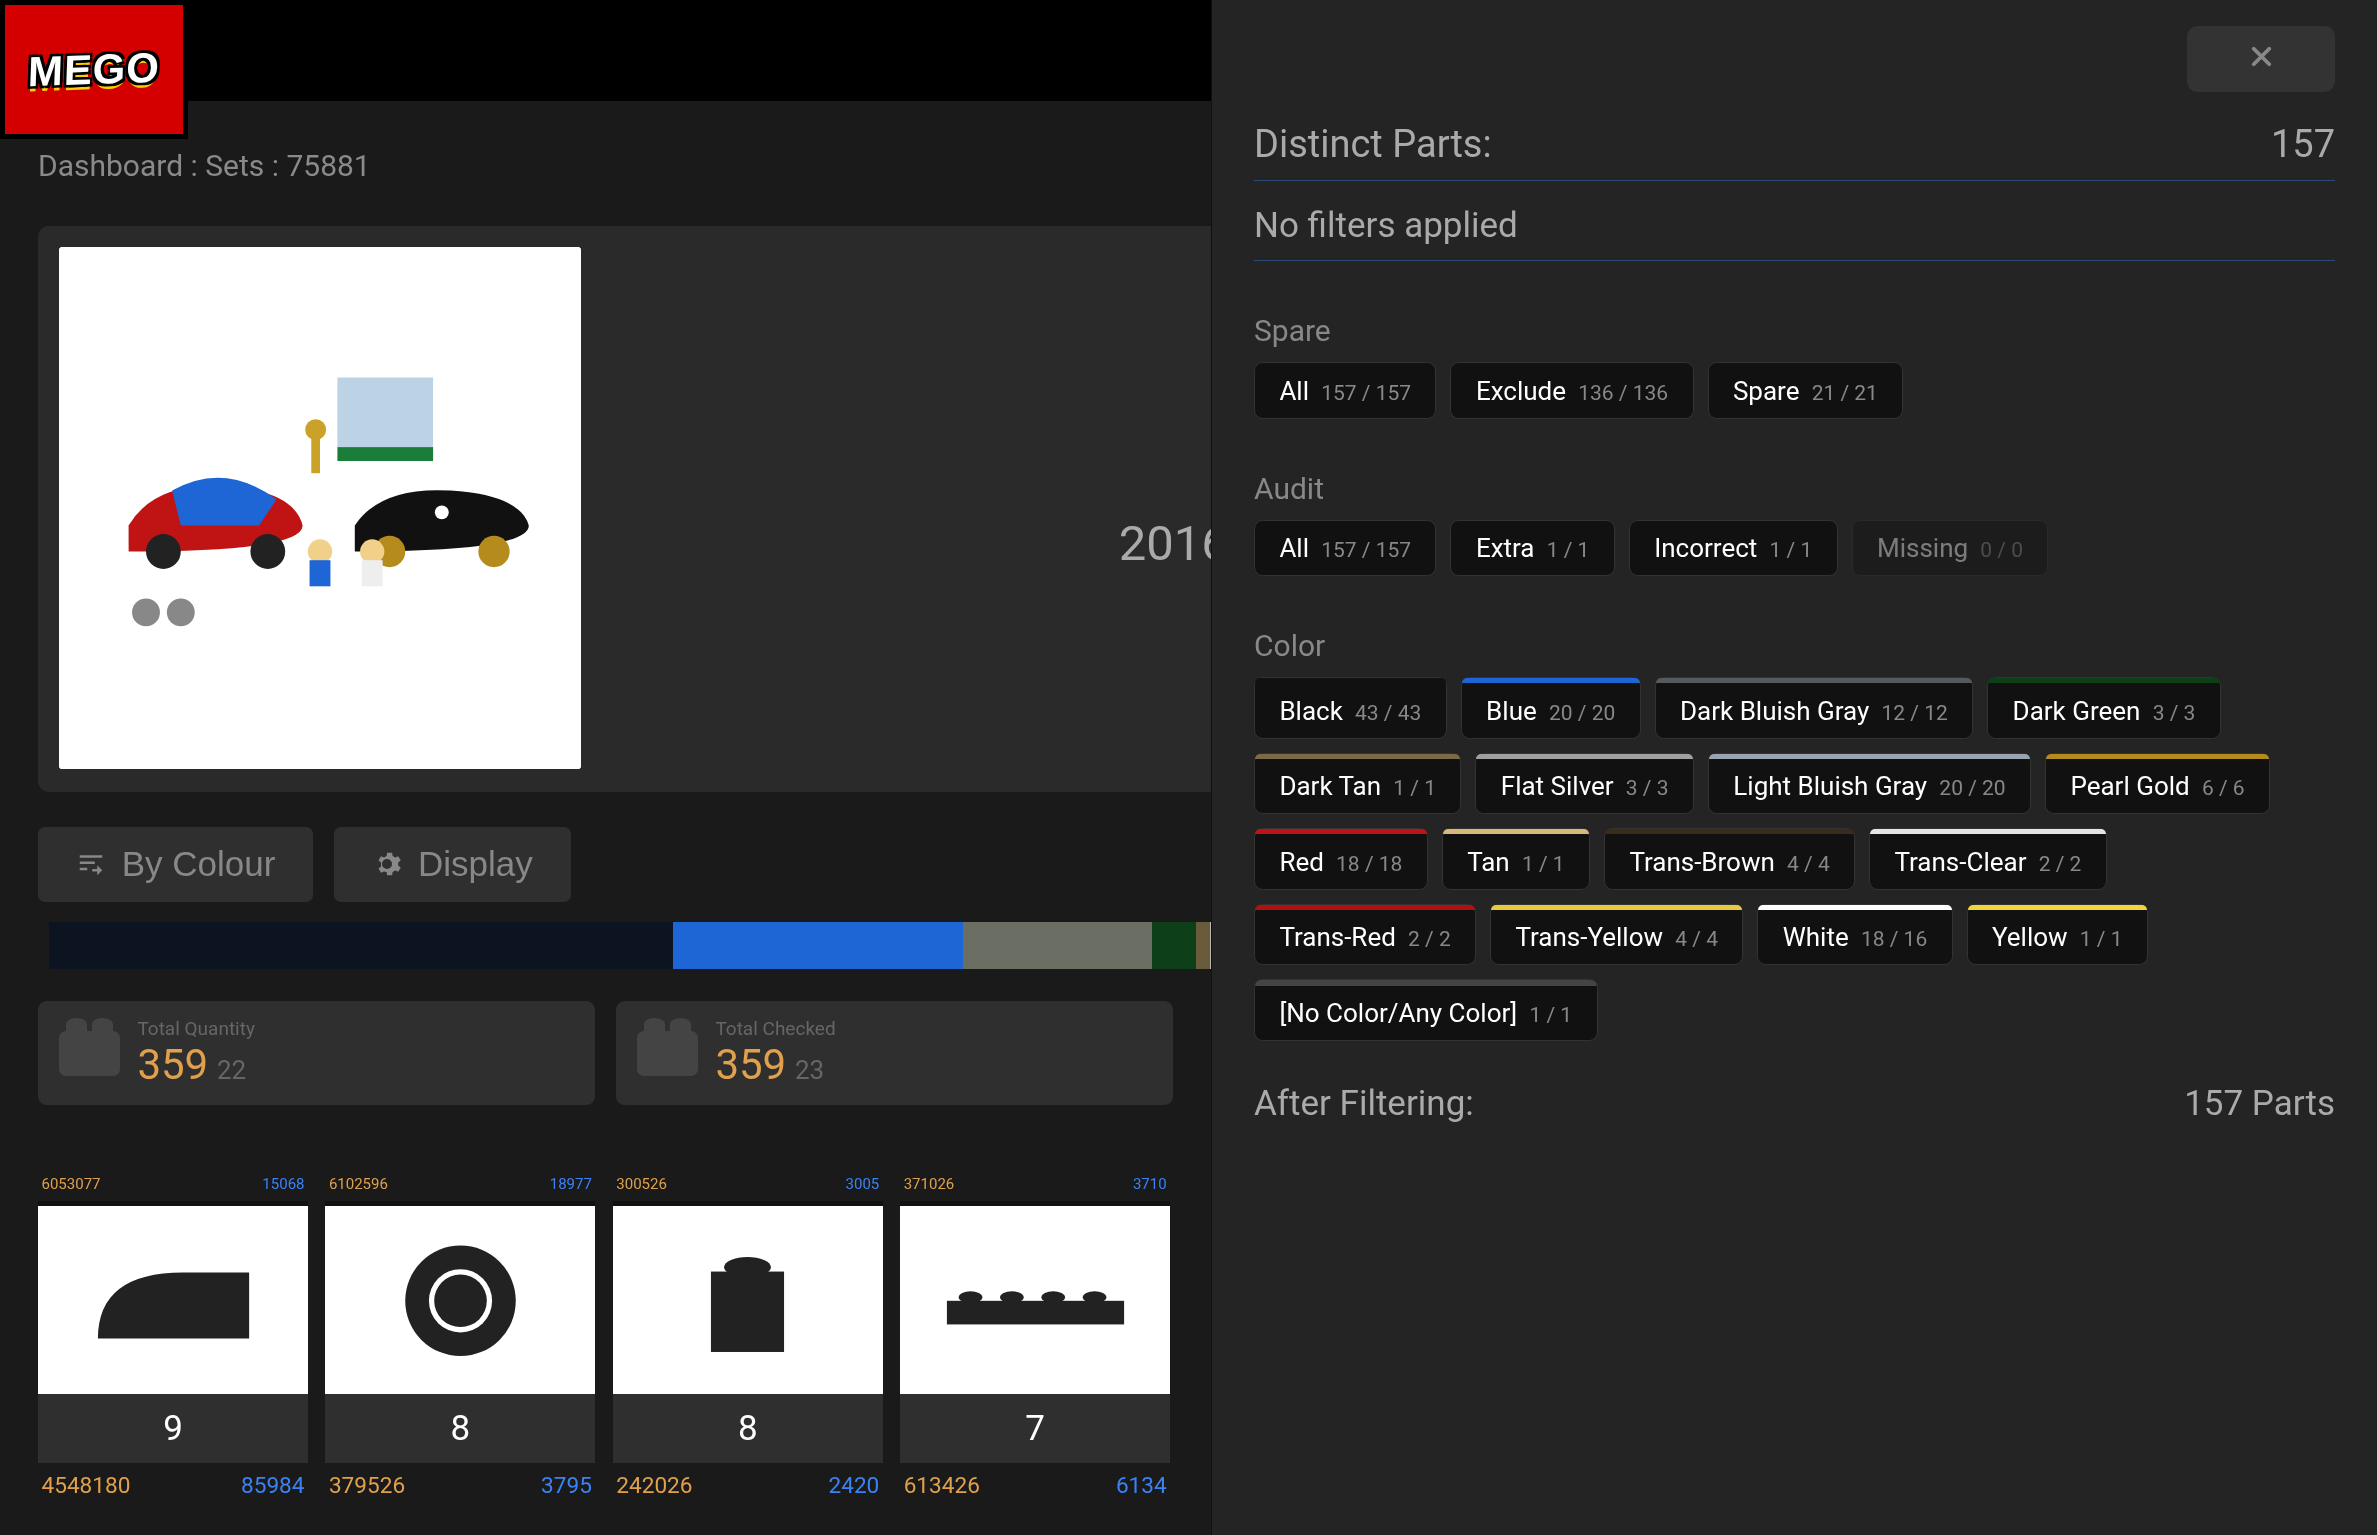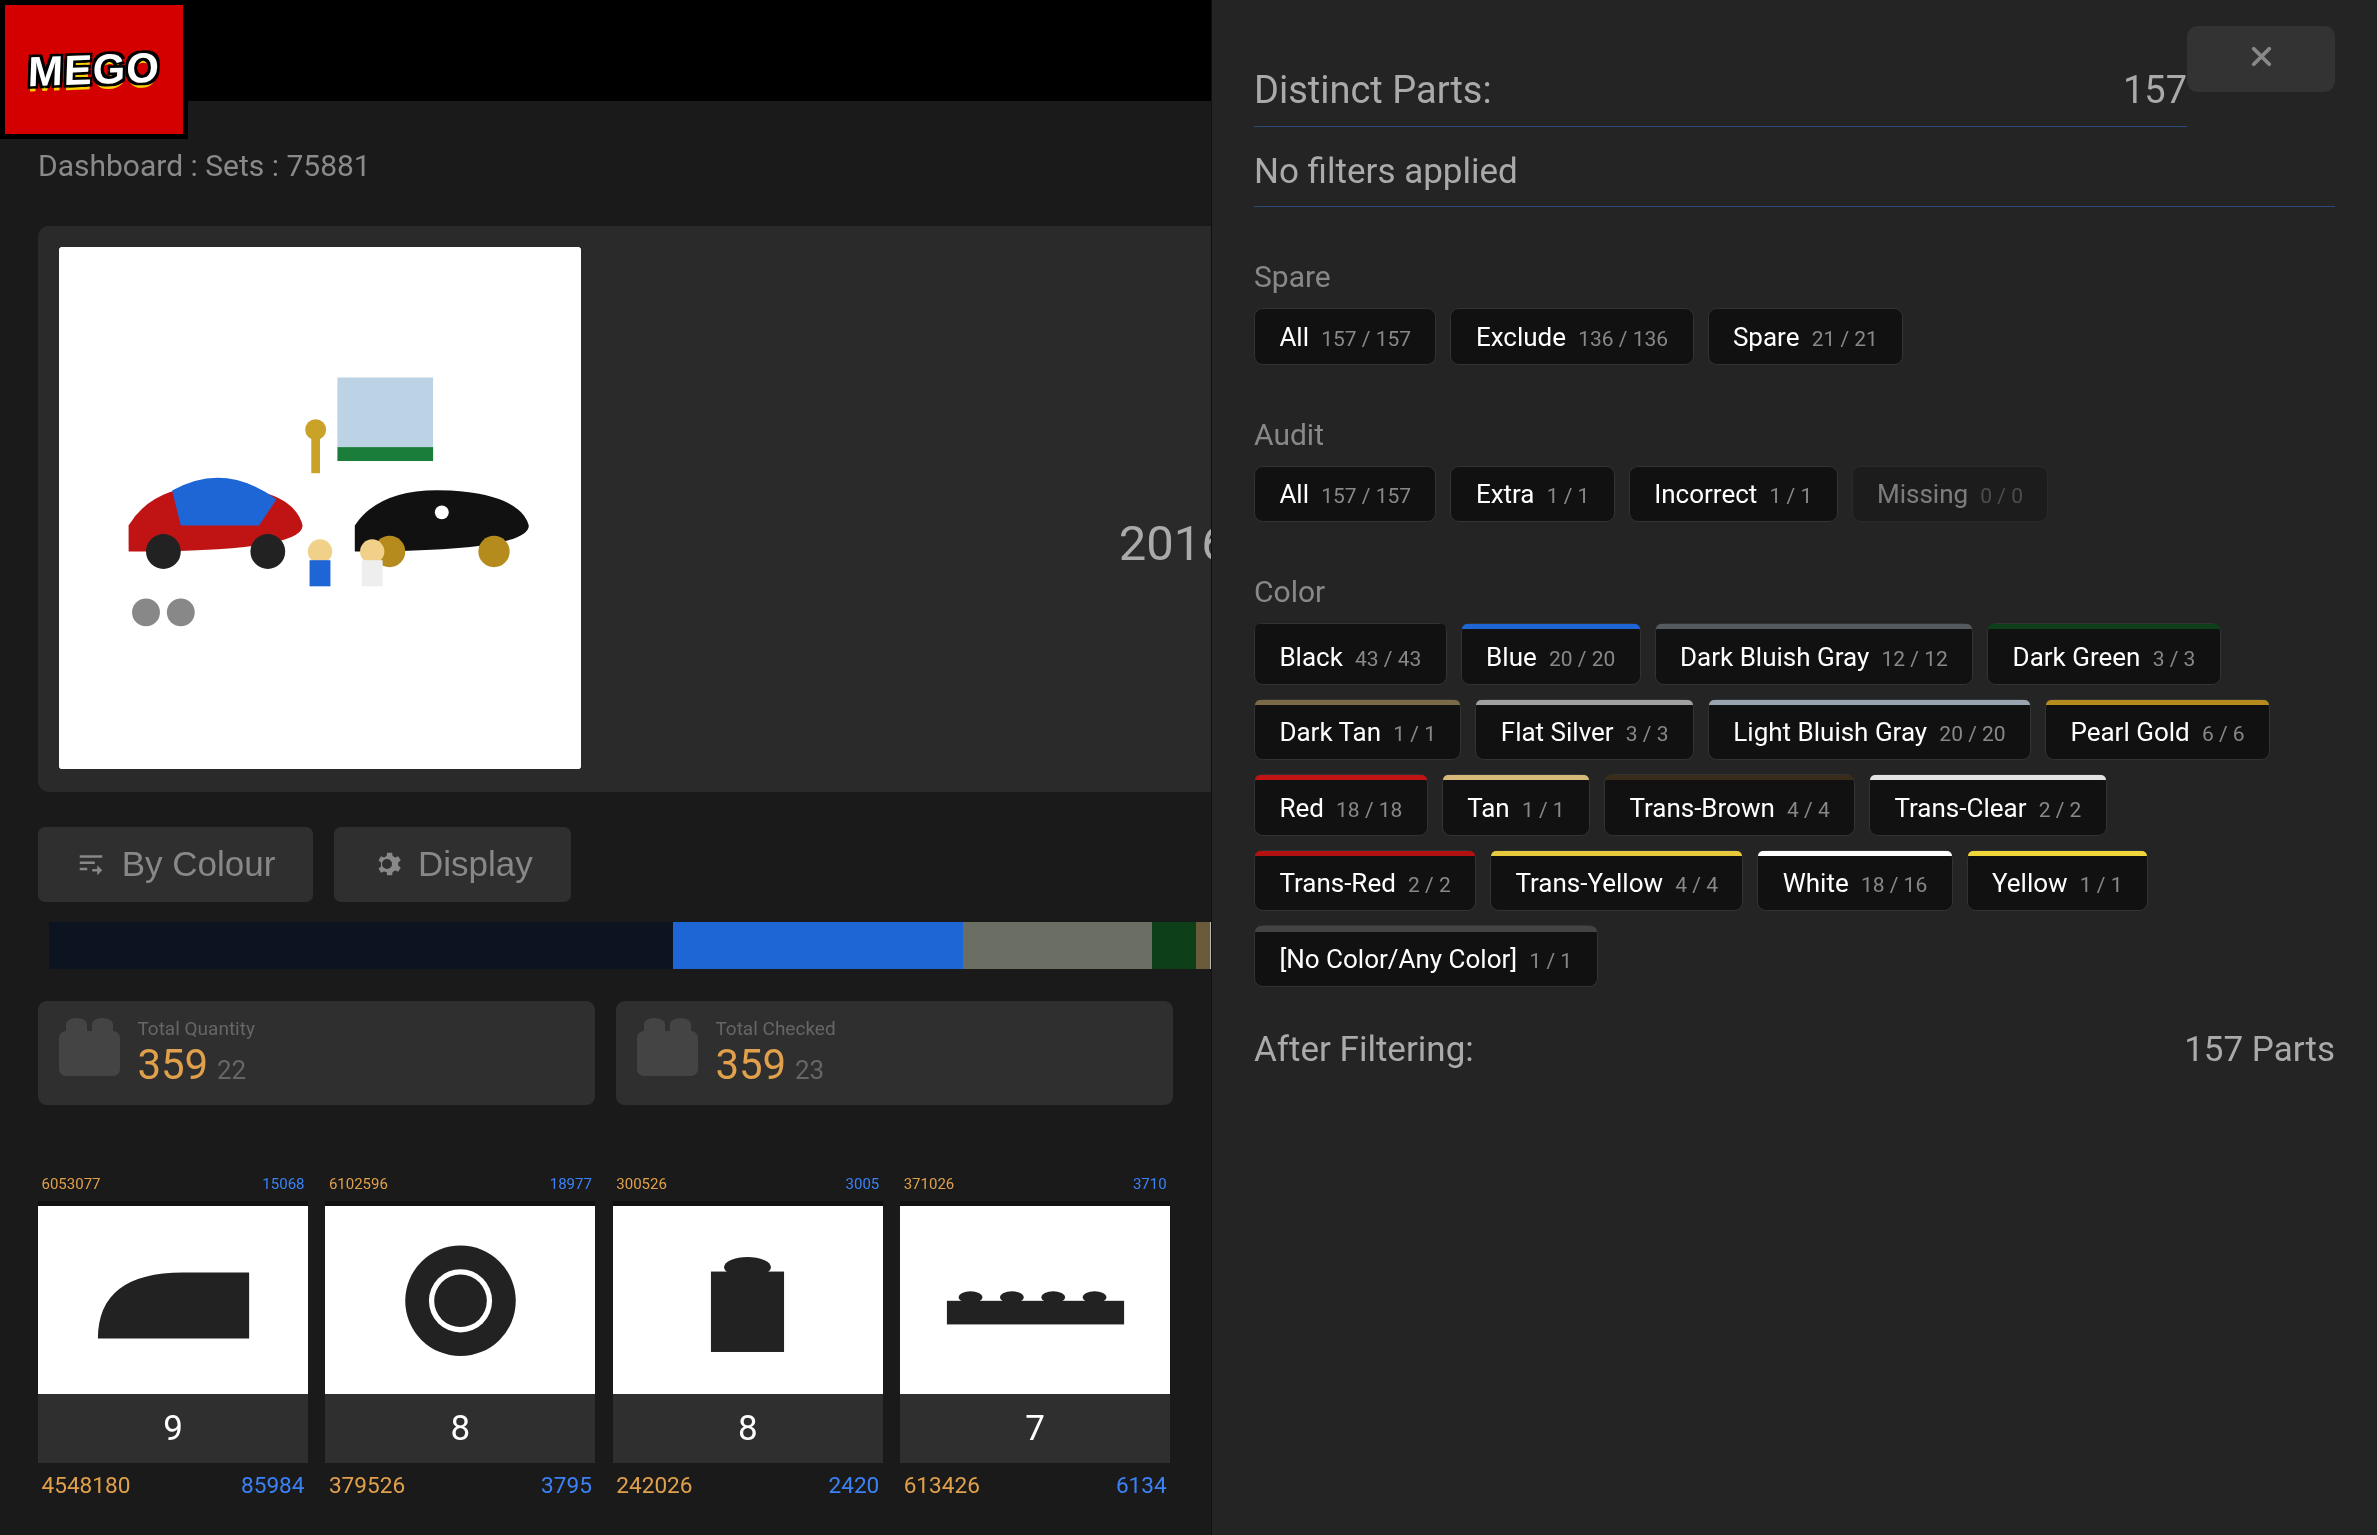--- a/index.html
+++ b/index.html
@@ -226,21 +226,21 @@
     background: #333;
     border: none;
     color: #888;
     font-size: 38px;
     width: 148px;
     height: 66px;
     border-radius: 10.4px;
     cursor: pointer;
   }
   .panel-row1 {
-    margin-top: 42px;
+    margin-top: 96px;
     display: flex;
     justify-content: space-between;
     color: #aaa;
     font-size: 38px;
     border-bottom: 1.7px solid #2b4a78;
     padding-bottom: 14px;
   }
   .panel-row2 {
     margin-top: 24.4px;
     color: #aaa;

